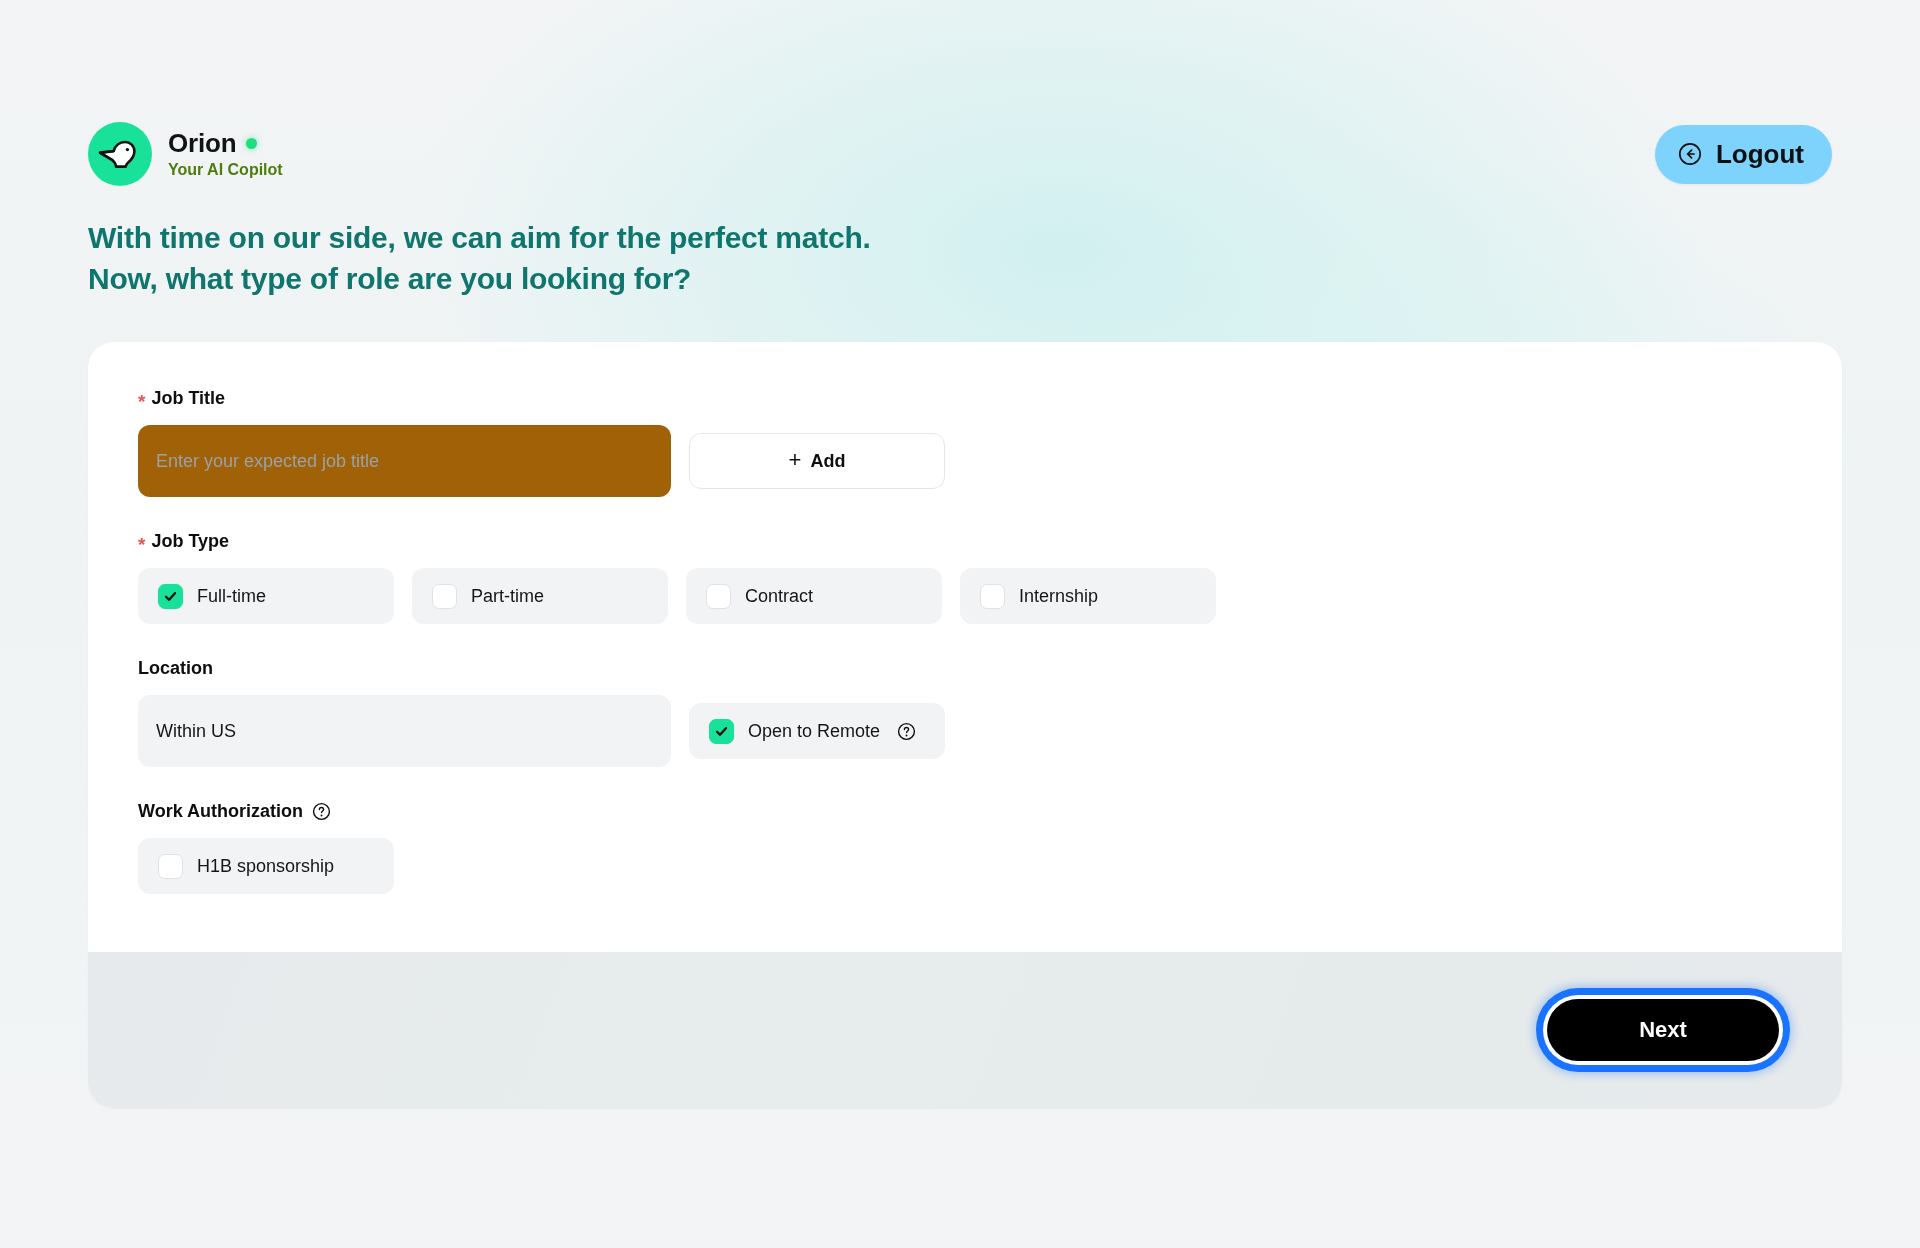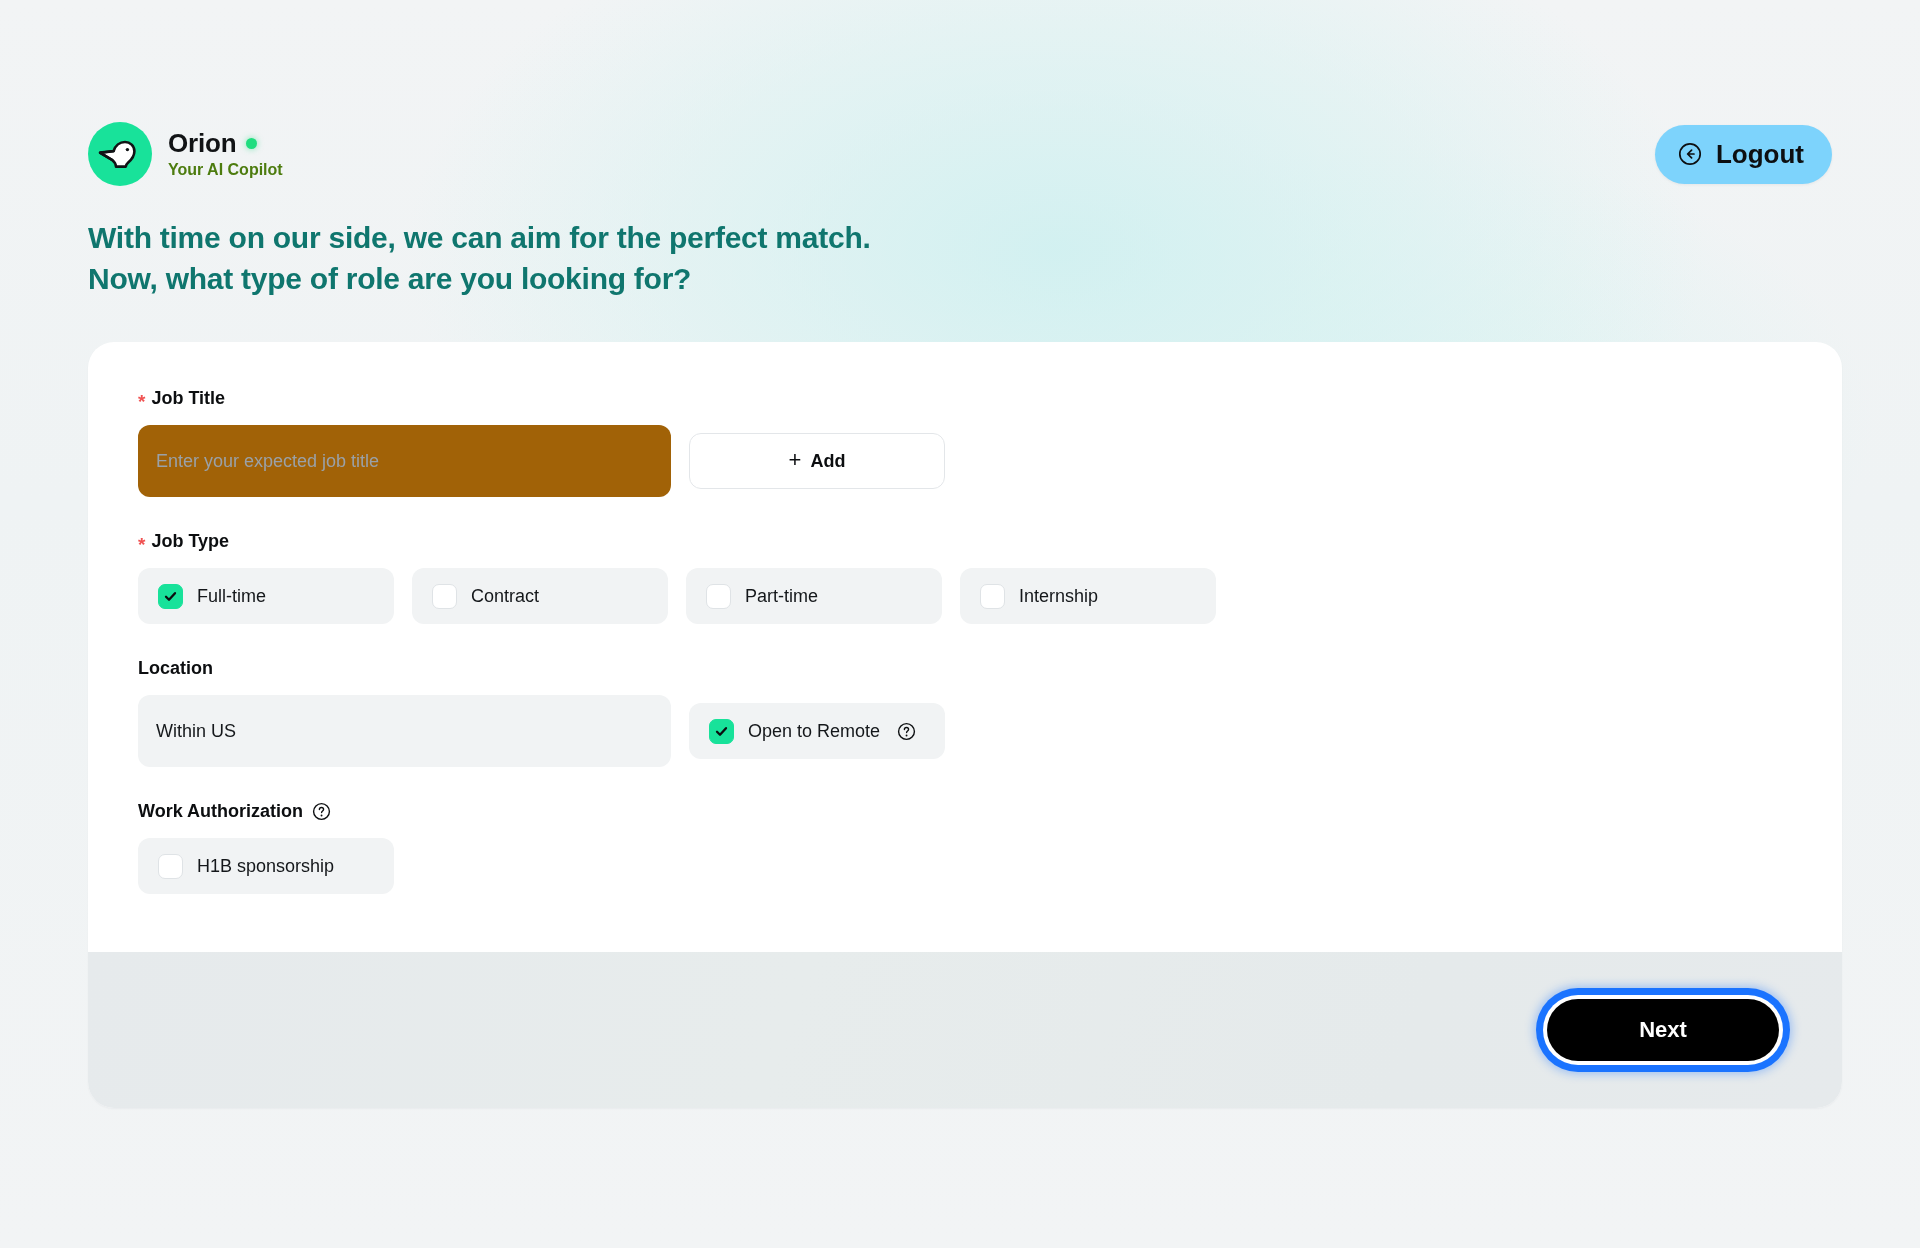--- a/index.html
+++ b/index.html
@@ -371,28 +371,28 @@
                 <path d="M3 7.8 6 10.8 12 4.2" fill="none" stroke="#0b0d0f" stroke-width="2.3" stroke-linecap="round" stroke-linejoin="round"></path>
               </svg>
             </span>
             <span class="pill-label">Full-time</span>
           </div>
 
           <div class="pill">
             <span class="cbox">
               
             </span>
-            <span class="pill-label">Contract</span>
+            <span class="pill-label">Part-time</span>
           </div>
 
           <div class="pill">
             <span class="cbox">
               
             </span>
-            <span class="pill-label">Part-time</span>
+            <span class="pill-label">Contract</span>
           </div>
 
           <div class="pill">
             <span class="cbox">
               
             </span>
             <span class="pill-label">Internship</span>
           </div>
 
         </div>

